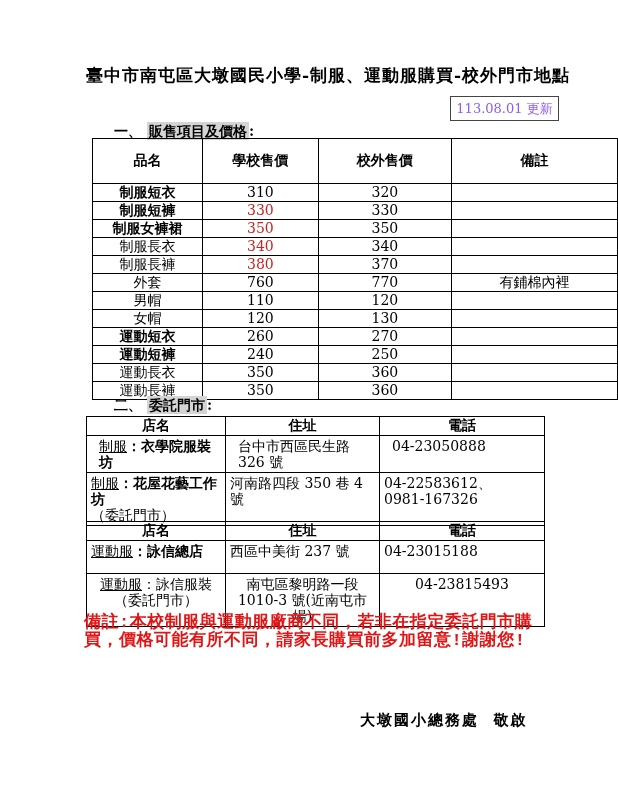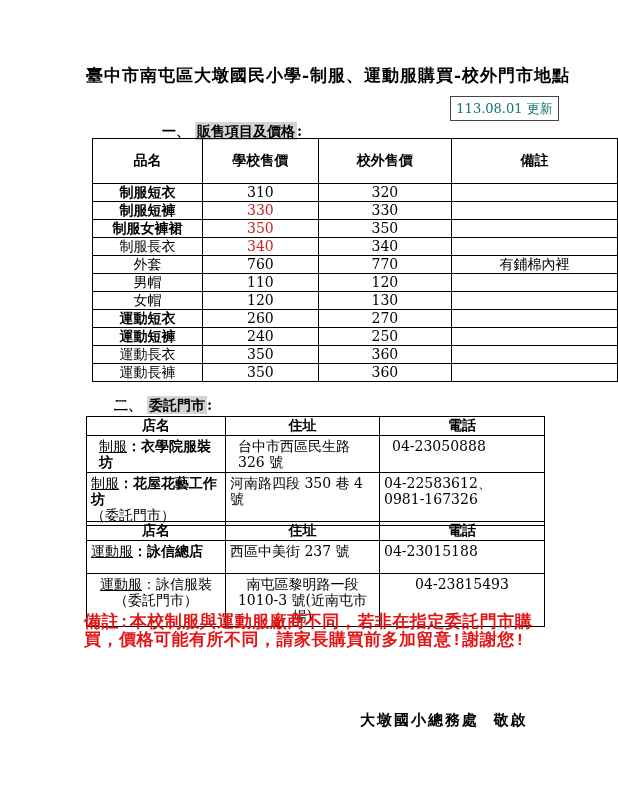--- a/index.html
+++ b/index.html
@@ -13,29 +13,29 @@
   }
   .title {
     position:absolute; left:86px; top:64px;
     font-size:17px; font-weight:bold; letter-spacing:1px;
     white-space:nowrap;
   }
   .badge {
     position:absolute; left:450px; top:96px;
     width:107px; height:23px;
     border:1px solid #444444;
-    color:#0f766e;
+    color:#8b5cf6;
     font-size:13px; line-height:23px; text-align:center;
     white-space:nowrap;
   }
   .section-label {
     position:absolute; left:114px;
     font-size:14px; font-weight:bold; white-space:nowrap;
   }
-  .sec1 { top:123px;margin-left:48px; }
+  .sec1 { top:123px; }
   .sec2 { top:397px; }
   .hl { background:#d4d4d4; padding:1px 2px; }
   table { border-collapse:collapse; position:absolute; table-layout:fixed; }
   td, th { border:1px solid #000000; overflow:hidden; }
 
   
   .price-table { left:92px; top:138px; font-size:14px; }
   .price-table th { height:20px; font-weight:bold; text-align:center; padding:12px; }
   .price-table td { height:17px; text-align:center; padding:0; line-height:17px; }
   .col-name { width:93px; }
@@ -113,20 +113,26 @@
       <td>350</td>
       <td></td>
     </tr>
     <tr>
       <td>制服長衣</td>
       <td class="r">340</td>
       <td>340</td>
       <td></td>
     </tr>
     <tr>
+      <td>制服長褲</td>
+      <td class="r">380</td>
+      <td>370</td>
+      <td></td>
+    </tr>
+    <tr>
       <td>外套</td>
       <td>760</td>
       <td>770</td>
       <td>有鋪棉內裡</td>
     </tr>
     <tr>
       <td>男帽</td>
       <td>110</td>
       <td>120</td>
       <td></td>

